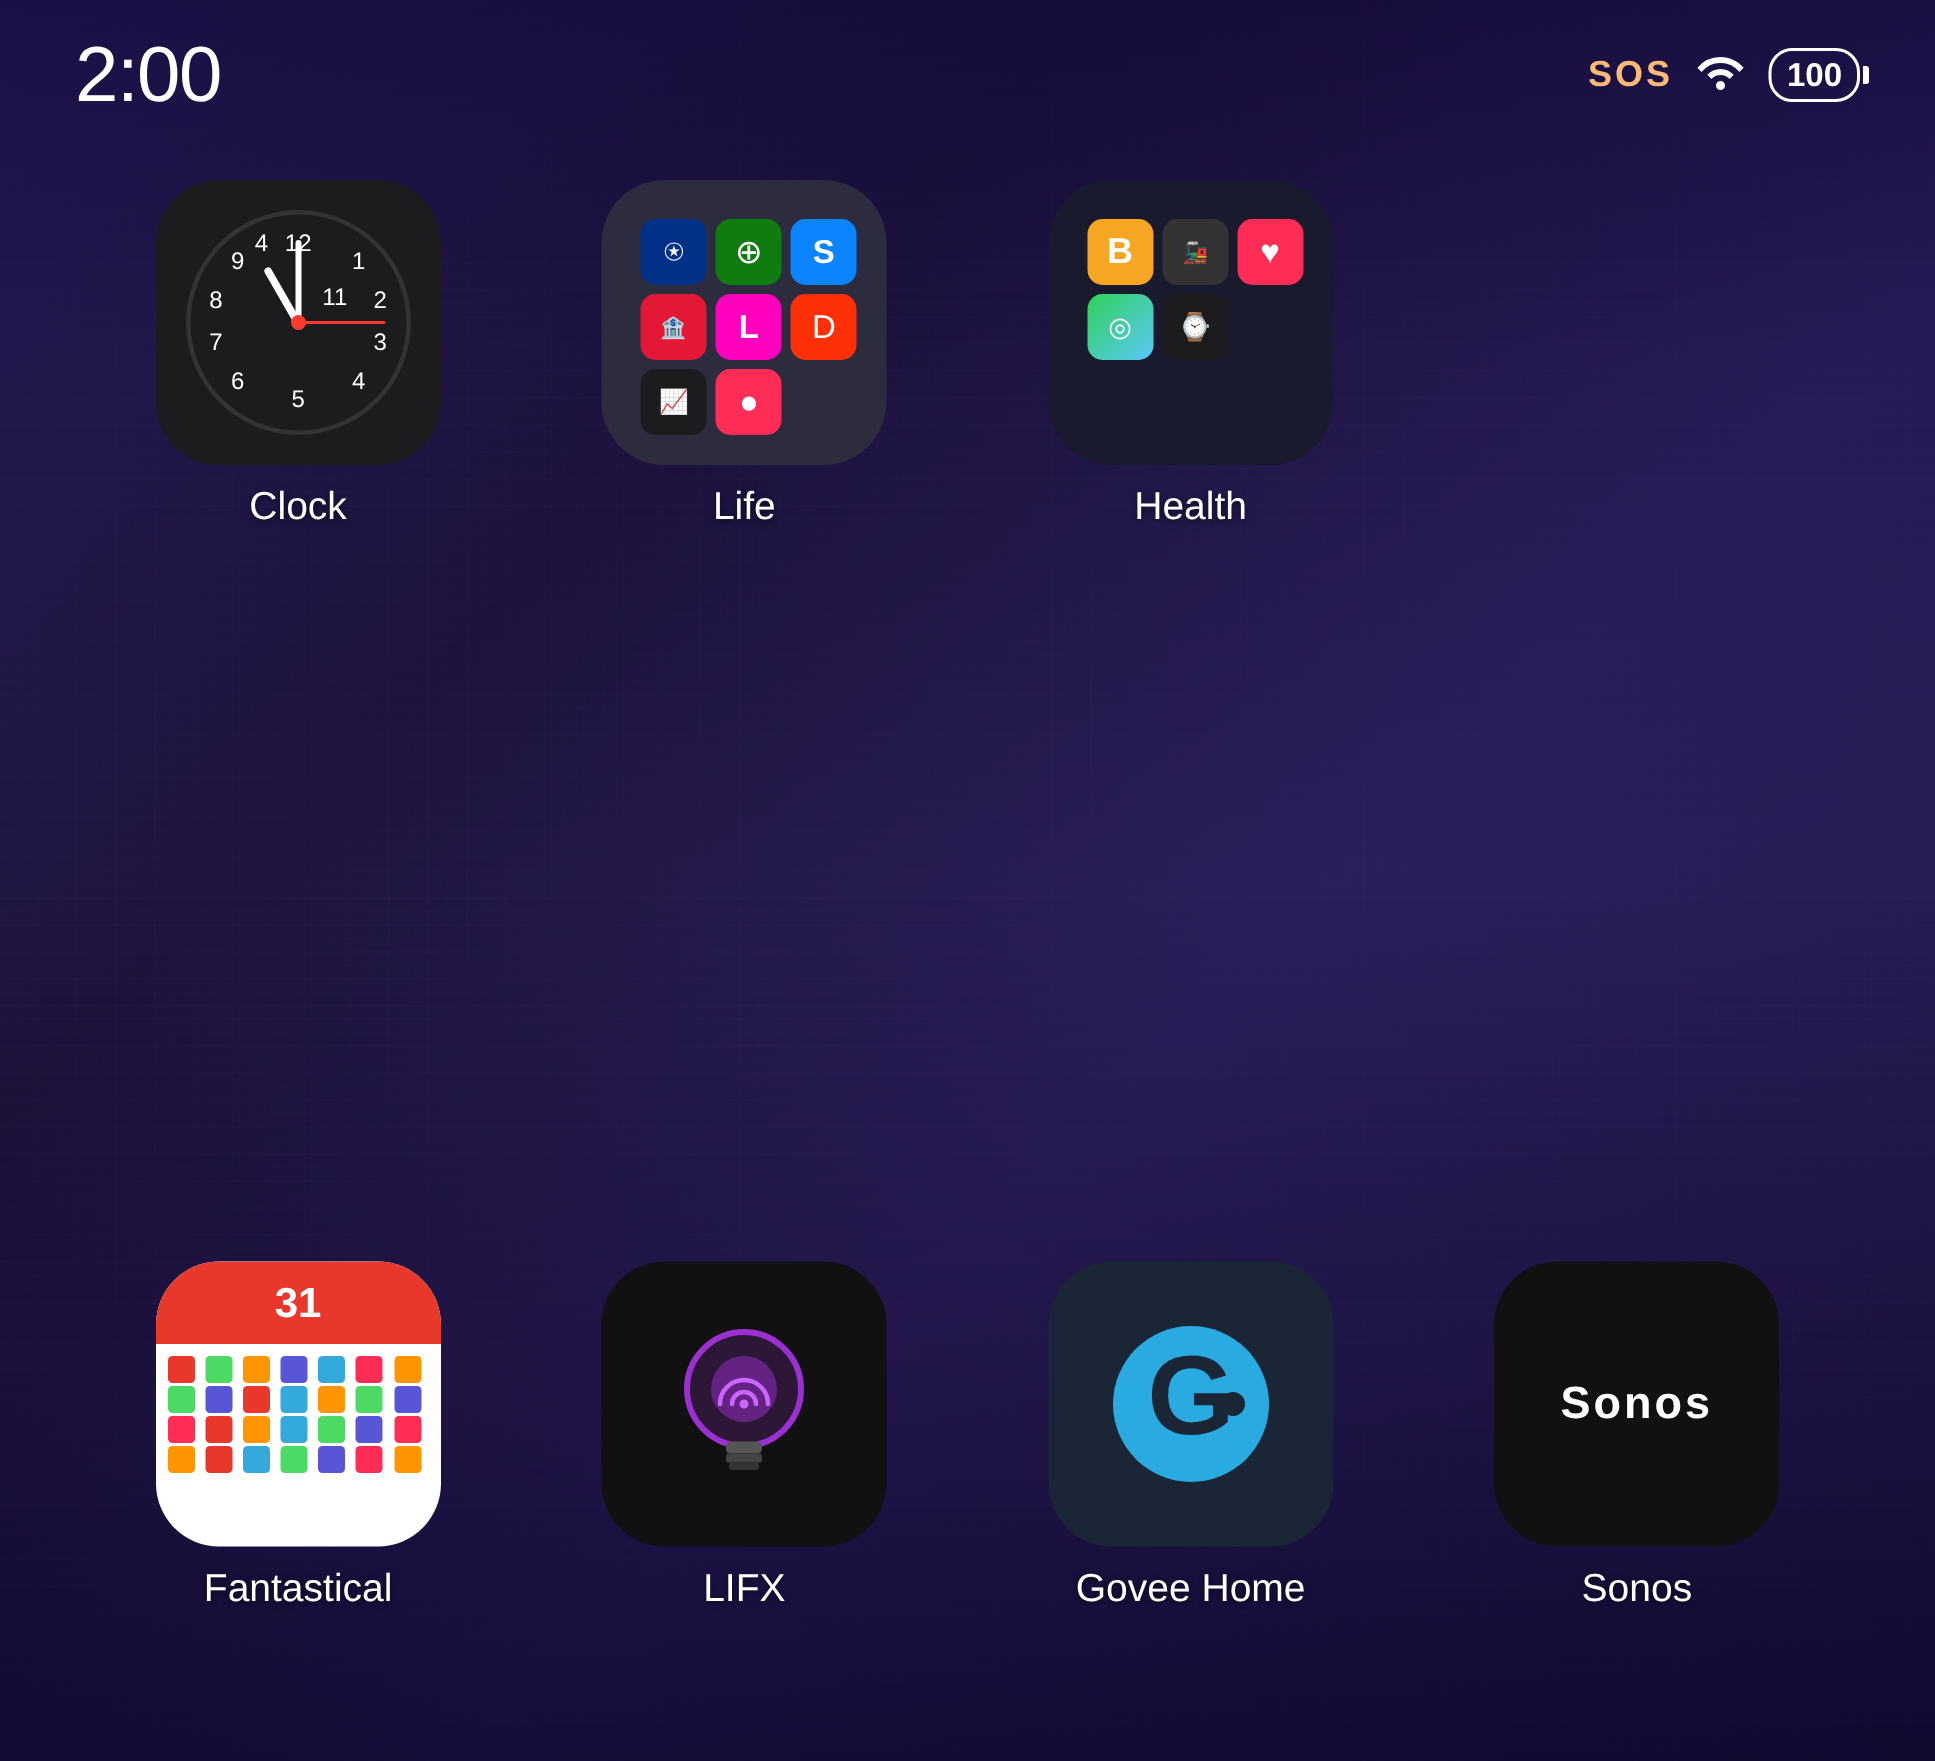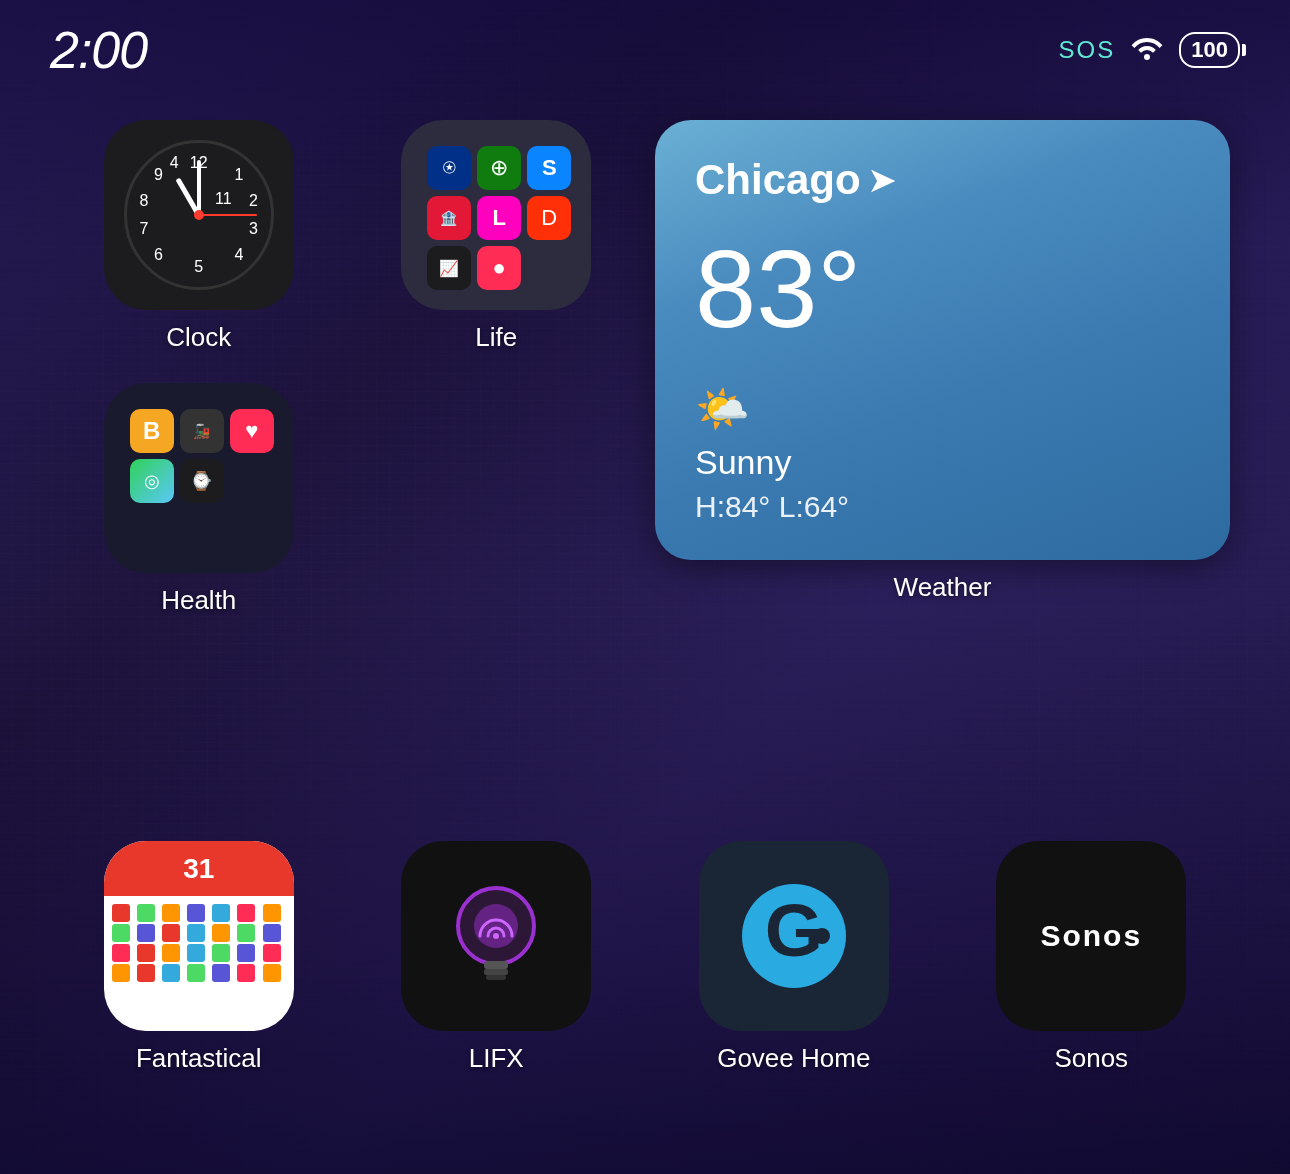--- a/index.html
+++ b/index.html
@@ -49,33 +49,32 @@
       justify-content: space-between;
       padding: 20px 50px 0;
       z-index: 10;
     }
 
     .status-time {
       color: white;
       font-size: 52px;
       font-weight: 300;
       letter-spacing: -1px;
-      font-style: italic;
     }
 
     .status-right {
       display: flex;
       align-items: center;
       gap: 14px;
     }
 
     .status-sos {
-      color: #5eead4;
+      color: #fdba74;
       font-size: 24px;
-      font-weight: 400;
+      font-weight: 700;
       letter-spacing: 2px;
     }
 
     .status-wifi {
       color: white;
       font-size: 28px;
     }
 
     .status-battery {
       color: white;
@@ -439,37 +438,20 @@
 
         <div class="clock-hand hand-hour"></div>
         <div class="clock-hand hand-minute"></div>
         <div class="clock-hand hand-second"></div>
         <div class="clock-center"></div>
       </div>
     </div>
     <span class="app-label">Clock</span>
   </div>
 
-  <div class="weather-widget">
-    <div class="weather-card">
-      <div class="weather-city">
-        <span>Chicago</span>
-        <span class="weather-arrow">➤</span>
-      </div>
-      <div class="weather-temp">83°</div>
-      <div class="weather-bottom">
-        <span class="weather-sun-icon">🌤️</span>
-        <span class="weather-condition">Sunny</span>
-        <span class="weather-hilo">
-          <span>H:84°</span>&nbsp;<span>L:64°</span>
-        </span>
-      </div>
-    </div>
-    <span class="app-label weather-label">Weather</span>
-  </div>
 
   <div class="app-item">
     <div class="app-icon icon-folder">
       <div class="folder-grid">
         <div class="folder-app fa-ps" style="font-size:22px; color:white;">⍟</div>
         <div class="folder-app fa-xbox" style="color:white; font-size:22px;">⊕</div>
         <div class="folder-app fa-shazam" style="color:white; font-size:22px; font-weight:700;">S</div>
         <div class="folder-app fa-bofa" style="color:white; font-size:14px; font-weight:700; text-align:center; line-height:44px;">🏦</div>
         <div class="folder-app fa-lyft" style="color:white; font-size:22px; font-weight:700;">L</div>
         <div class="folder-app fa-doordash" style="color:white; font-size:22px;">D</div>

